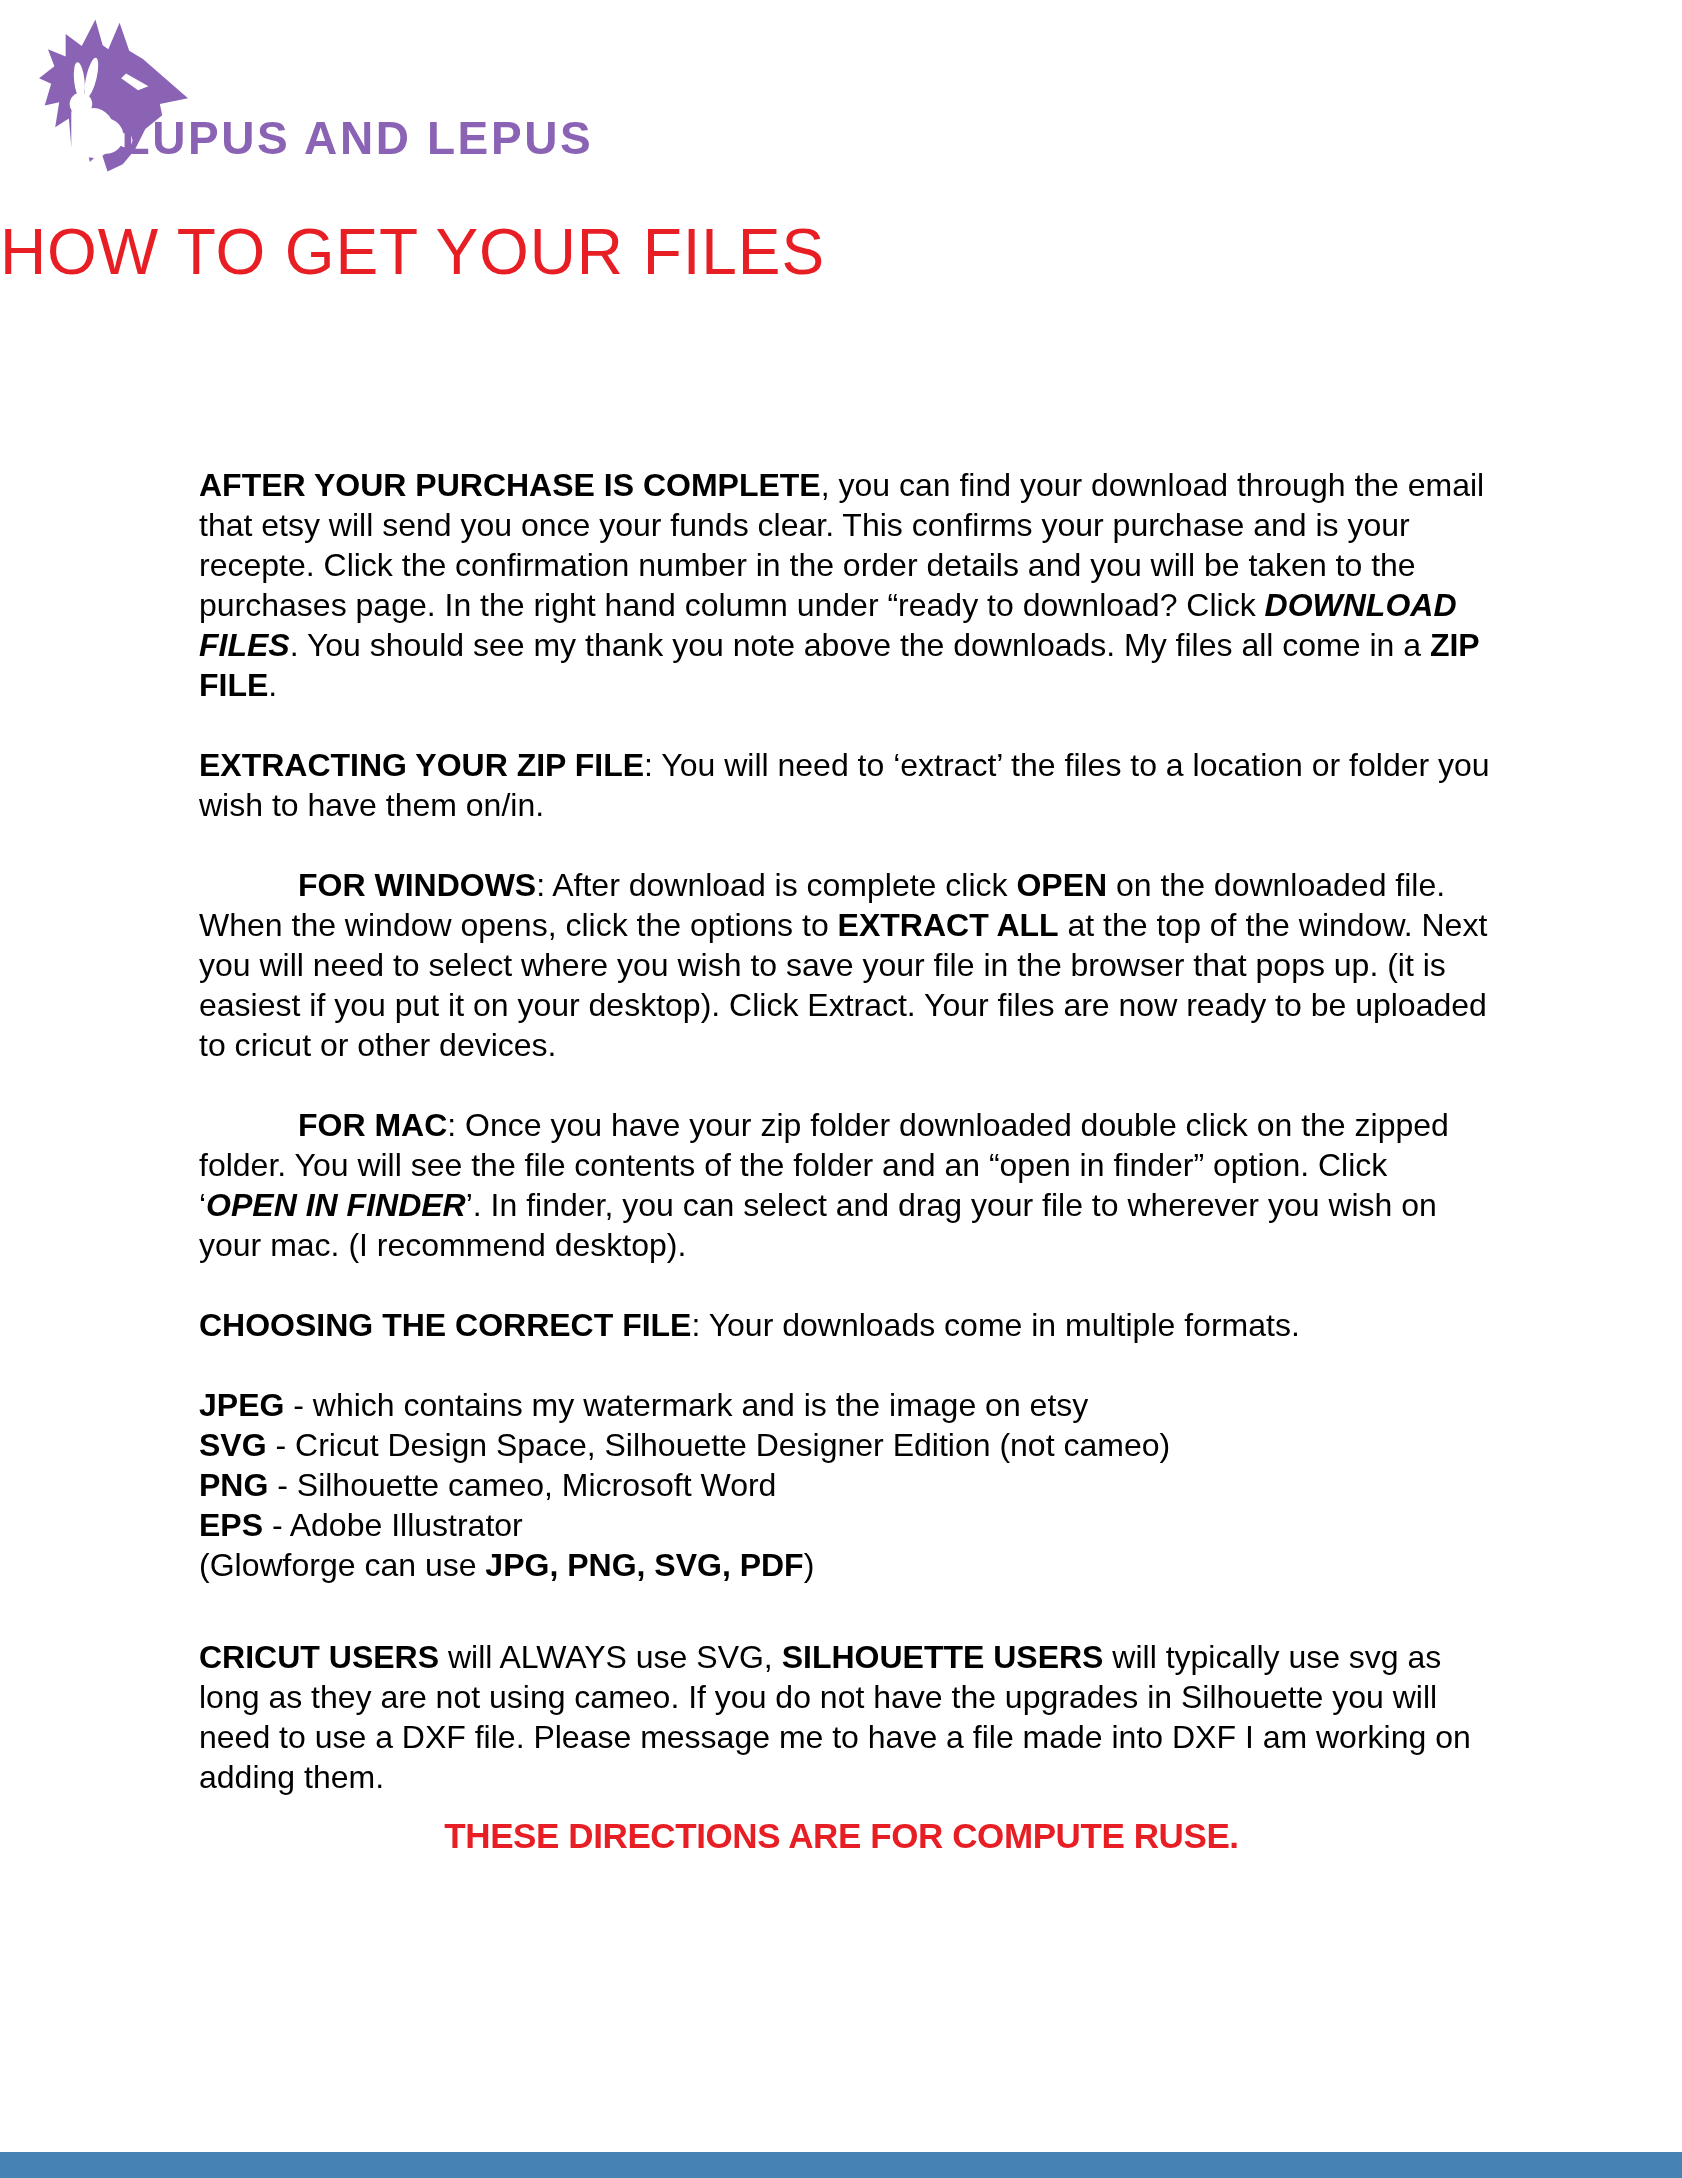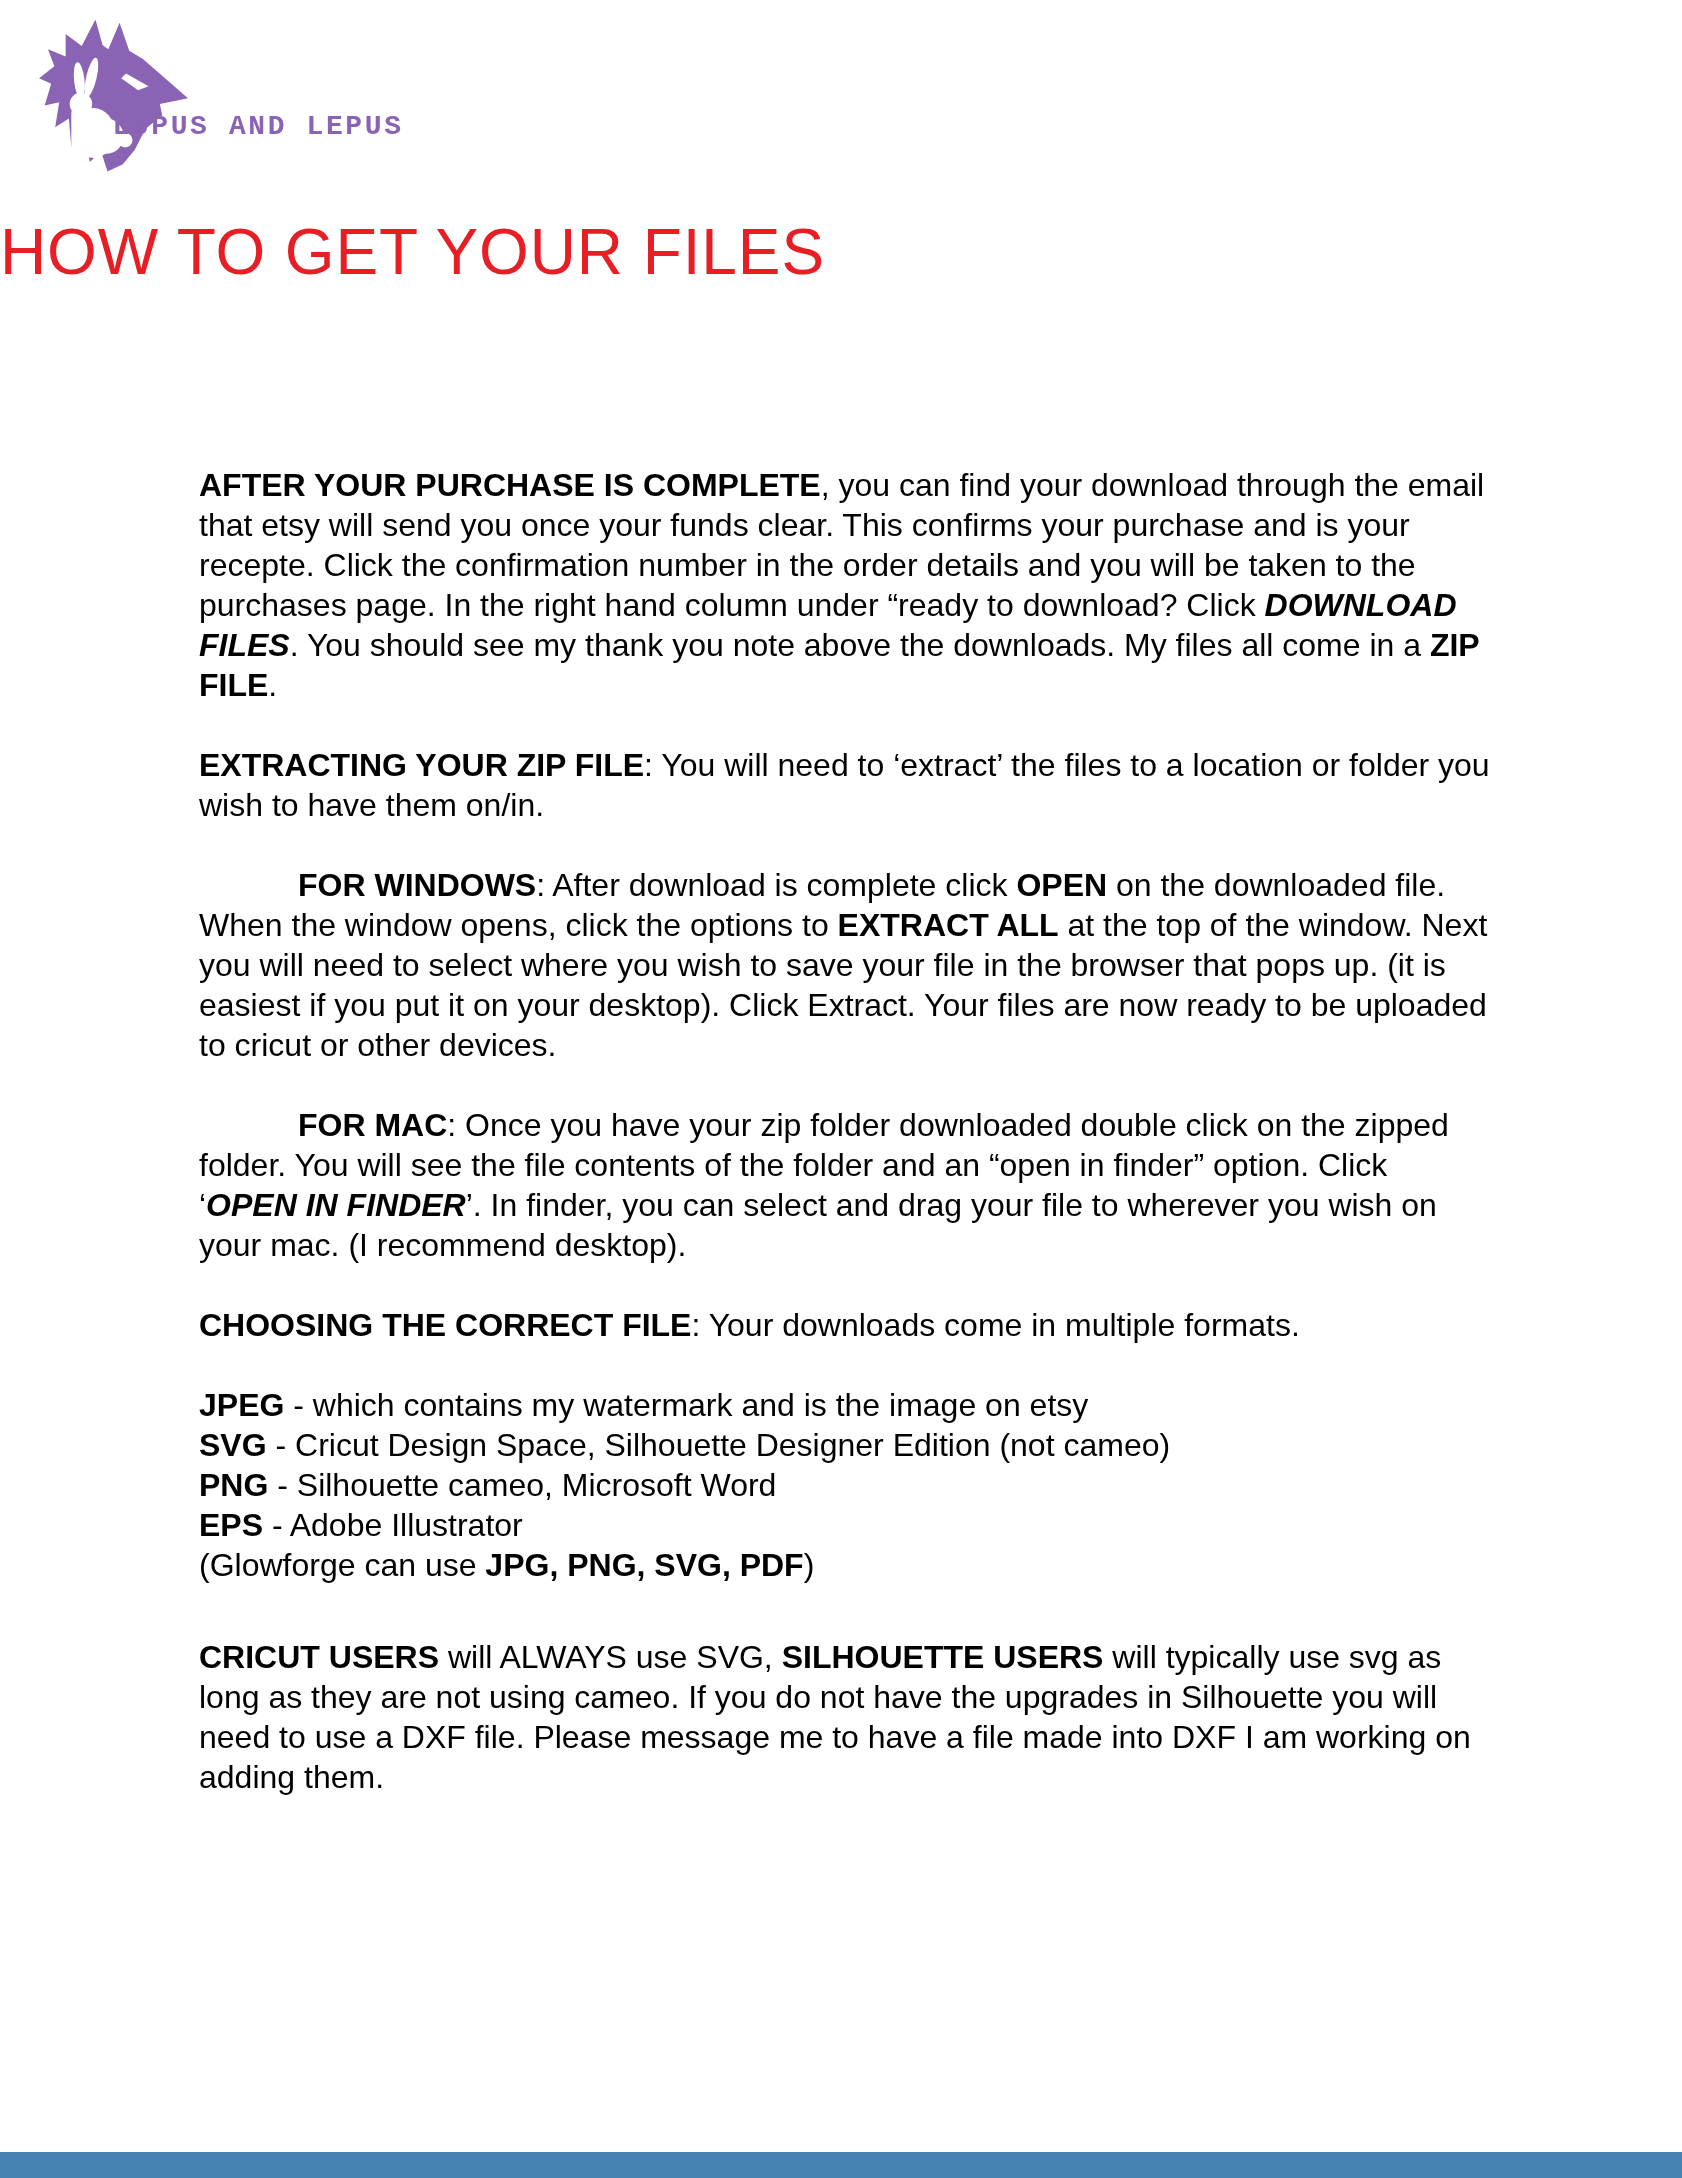--- a/index.html
+++ b/index.html
@@ -14,25 +14,24 @@
     height:2178px;
     background:#ffffff;
     font-family:"Liberation Sans", sans-serif;
     color:#000;
     overflow:hidden;
   }
   
   .logo-header{position:absolute;top:8.6px;left:22.5px;width:605px;height:177px;}
   .logo-svg{position:absolute;top:0;left:0;width:169px;height:169px;}
   .brand{
-    position:absolute;left:90px;top:102px;
-    font-size:28px;font-weight:bold;letter-spacing:2.6px;
+    position:absolute;left:99px;top:102px;
+    font-size:46px;font-weight:bold;letter-spacing:2.6px;
     color:var(--purple);
     white-space:nowrap;
-    font-family:Liberation Mono, monospace;
   }
   
   .title{
     position:absolute;top:206px;left:0;width:100%;
     margin:0;
     font-size:64px;line-height:93px;font-weight:400;
     color:var(--red);
     letter-spacing:0.9px;
   }
   
@@ -101,18 +100,19 @@
       <p class="fline"><span class="b">SVG</span><span> - Cricut Design Space, Silhouette Designer Edition (not cameo)</span></p>
       <p class="fline"><span class="b">PNG</span><span> - Silhouette cameo, Microsoft Word</span></p>
       <p class="fline"><span class="b">EPS</span><span> - Adobe Illustrator</span></p>
       <p class="fline"><span>(Glowforge can use </span><span class="b">JPG, PNG, SVG, PDF</span><span>)</span></p>
     </div>
 
     <p class="para cricut"><span class="b">CRICUT USERS</span><span> will ALWAYS use SVG, </span><span class="b">SILHOUETTE USERS</span><span> will typically use svg as long as they are not using cameo. If you do not have the upgrades in Silhouette you will need to use a DXF file. Please message me to have a file made into DXF I am working on adding them.</span></p>
   </main>
 
   <section class="warning">
+    <div>THESE DIRECTIONS ARE FOR COMPUTE RUSE.</div>
   </section>
 
   <div class="bottom-bar"></div>
 
 </div>
 
 
 </body></html>

